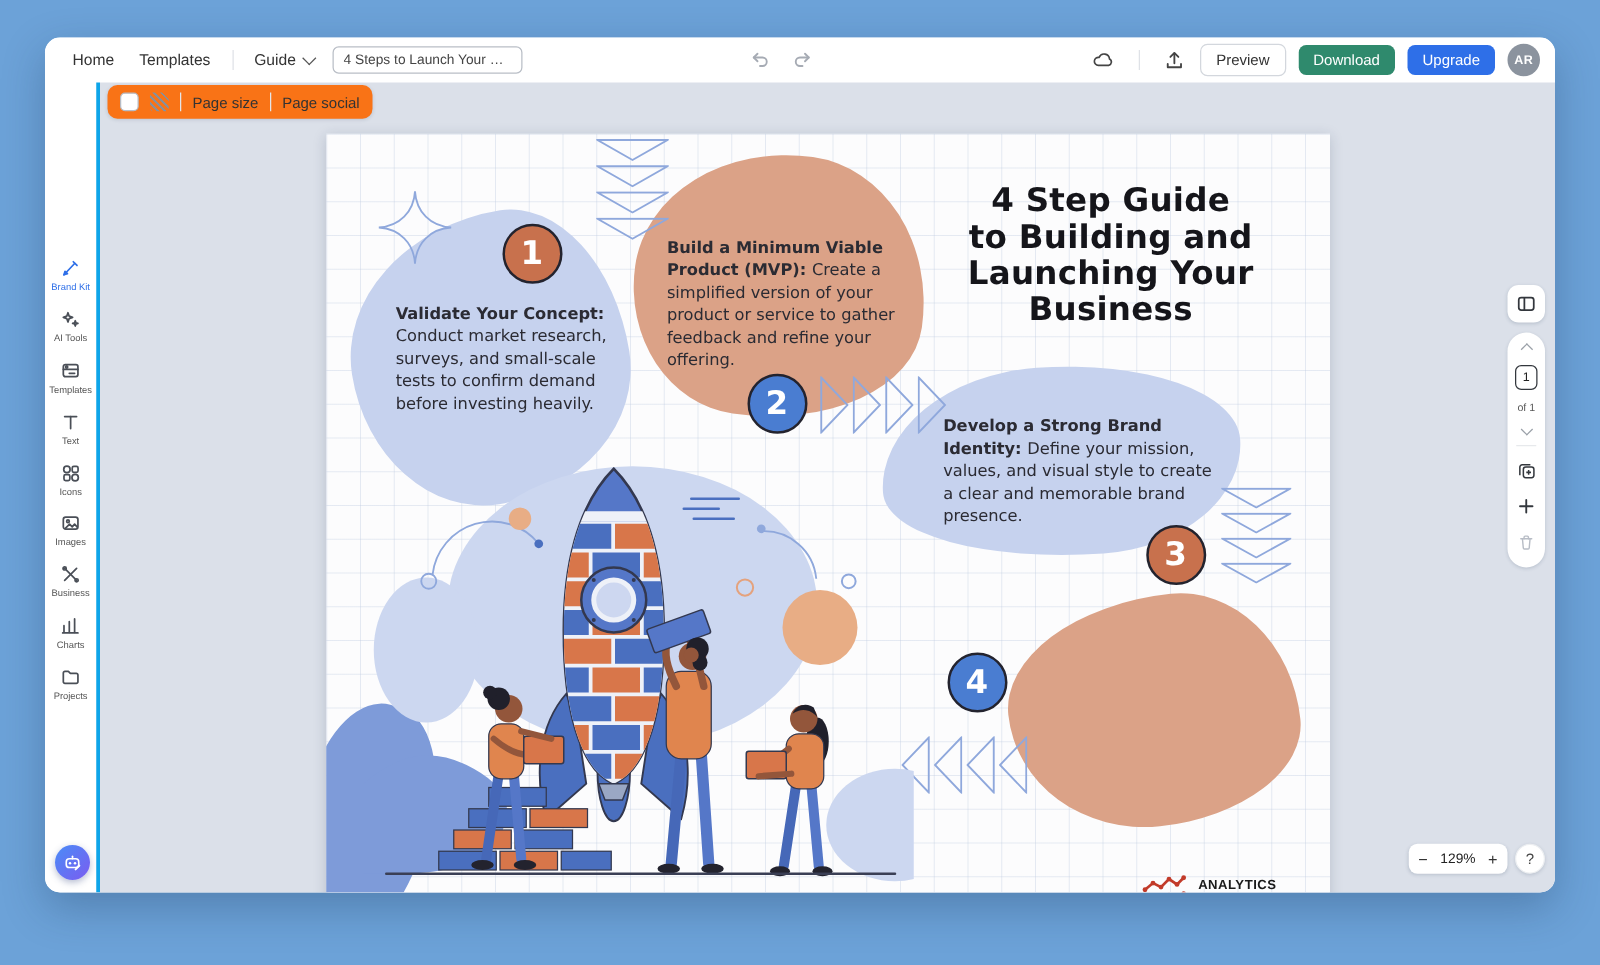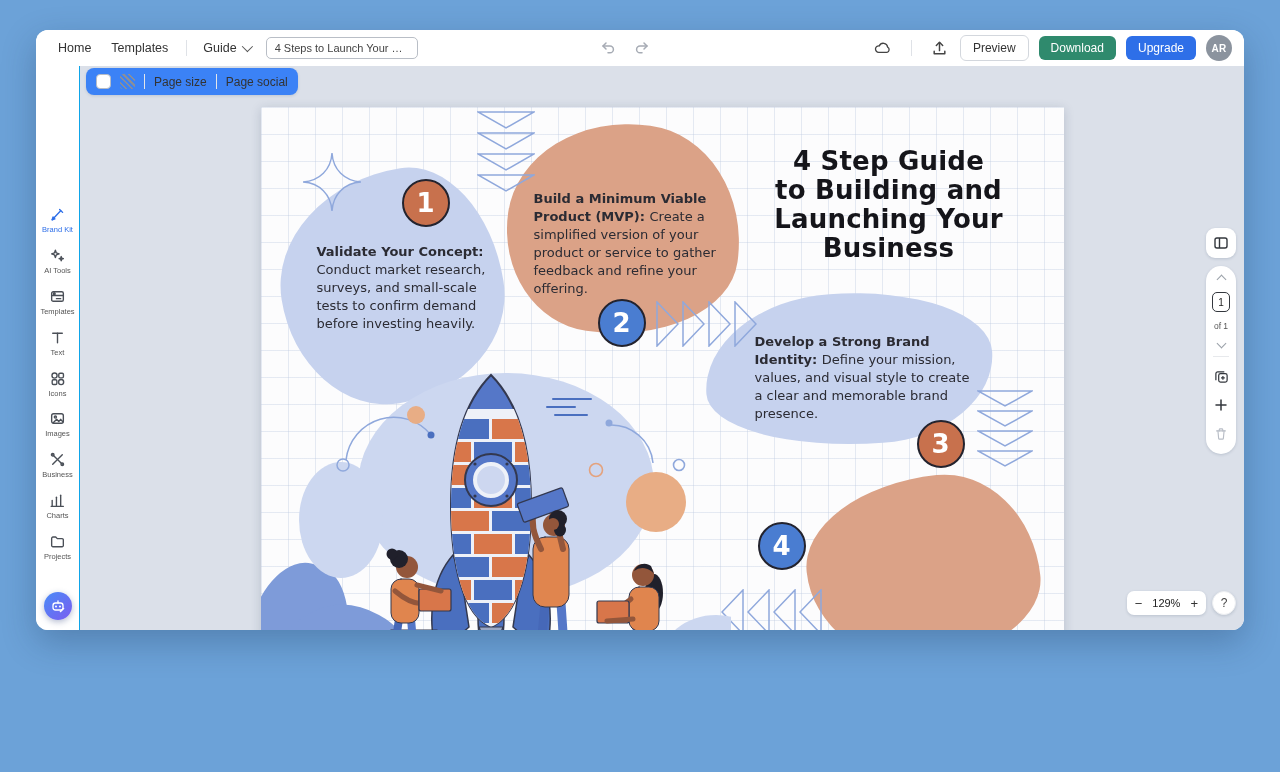--- a/index.html
+++ b/index.html
@@ -1,19 +1,19 @@
 <!DOCTYPE html>
 <html><head>
 <meta charset="utf-8">
 <style>
   * { margin:0; padding:0; box-sizing:border-box; }
   html,body { width:1280px; height:772px; overflow:hidden; }
   body { background:#6ca2d8; font-family:"Liberation Sans", sans-serif; position:relative; }
 
-  .window { position:absolute; left:36px; top:30px; width:1208px; height:600px;
+  .window { position:absolute; left:36px; top:30px; width:1208px; height:684px;
     background:#fff; border-radius:12px; box-shadow:0 12px 34px rgba(18,42,74,.28);
     display:flex; flex-direction:column; overflow:hidden; }
 
   
   .topbar { height:36px; flex:0 0 36px; display:flex; align-items:center; padding:0 12px;
     background:#fff; font-size:12.5px; color:#333; }
   .tb-link { padding:0 10px; cursor:pointer; white-space:nowrap; }
   .tb-div { width:1px; height:16px; background:#dfe2e7; margin:0 8px; }
   .file-menu { display:flex; align-items:center; gap:5px; padding:0 8px; cursor:pointer; }
   .chev { width:8px; height:8px; border-right:1.5px solid #555; border-bottom:1.5px solid #555;
@@ -27,32 +27,32 @@
   .btn { border-radius:6px; font-size:12px; padding:5px 12px; cursor:pointer; border:none;
     font-family:"Liberation Sans",sans-serif; white-space:nowrap; }
   .btn-outline { background:#fff; border:1px solid #d3d7dd; color:#333; }
   .btn-green { background:#2f8a6d; color:#fff; }
   .btn-blue { background:#2e6fe8; color:#fff; }
   .avatar { width:26px; height:26px; border-radius:50%; background:#8b939e; color:#fff;
     font-size:10px; font-weight:bold; display:flex; align-items:center; justify-content:center; letter-spacing:.3px; cursor:pointer; }
 
   
   .app-body { flex:1; display:flex; min-height:0; }
-  .sidebar { width:44px; flex:0 0 44px; background:#fff; border-right:1px solid #0ea5e9;
+  .sidebar { width:44px; flex:0 0 44px; background:#fff; border-right:3px solid #0ea5e9;
     display:flex; flex-direction:column; align-items:center; padding-top:134px; position:relative; }
   .side-item { width:44px; padding:6px 0 7px; display:flex; flex-direction:column; align-items:center;
     gap:3px; cursor:pointer; color:#555; }
   .side-item .lbl { font-size:7.5px; line-height:1.05; text-align:center; }
   .side-item svg { stroke:#4a4f57; fill:none; stroke-width:1.3; stroke-linecap:round; stroke-linejoin:round; }
   .side-item.active { color:#2e6fe8; }
   .side-item.active svg { stroke:#2e6fe8; }
 
   .main { flex:1; background:#dbe0e9; position:relative; overflow:hidden; }
 
-  .ctx-toolbar { position:absolute; left:6px; top:2px; height:27px; background:#3b82f6;
+  .ctx-toolbar { position:absolute; left:6px; top:2px; height:27px; background:#f97316;
     border-radius:8px; box-shadow:0 1px 3px rgba(40,60,90,.15); display:flex; align-items:center;
     padding:0 10px; gap:9px; font-size:12px; color:#333; z-index:5; }
   .cbx { width:15px; height:15px; border:1.5px solid #b6bcc6; border-radius:4px; background:#fff; cursor:pointer; }
   .hatch { width:15px; height:15px; border-radius:3px; cursor:pointer;
     background:repeating-linear-gradient(45deg,#8a8f98 0 1.5px, transparent 1.5px 4px); }
   .ctx-div { width:1px; height:15px; background:#e3e5e9; }
   .ctx-label { cursor:pointer; white-space:nowrap; }
 
   
   .canvas { position:relative; width:803px; height:621px; margin:41px auto 0;

